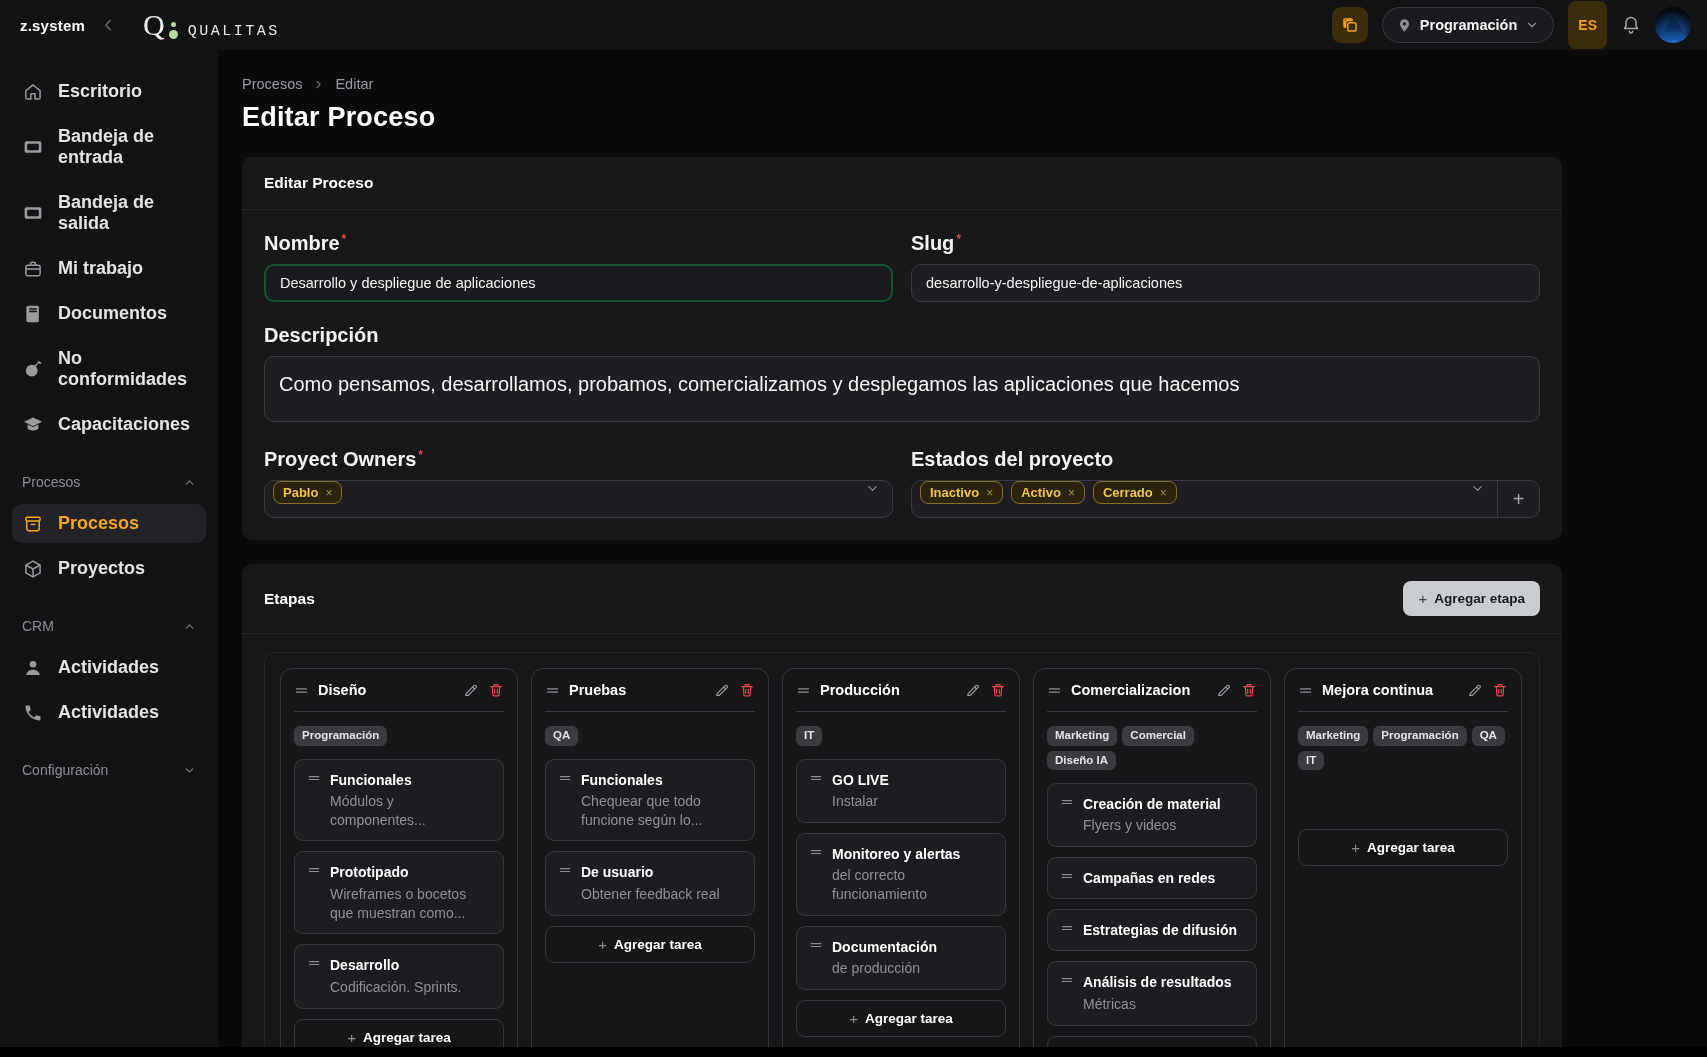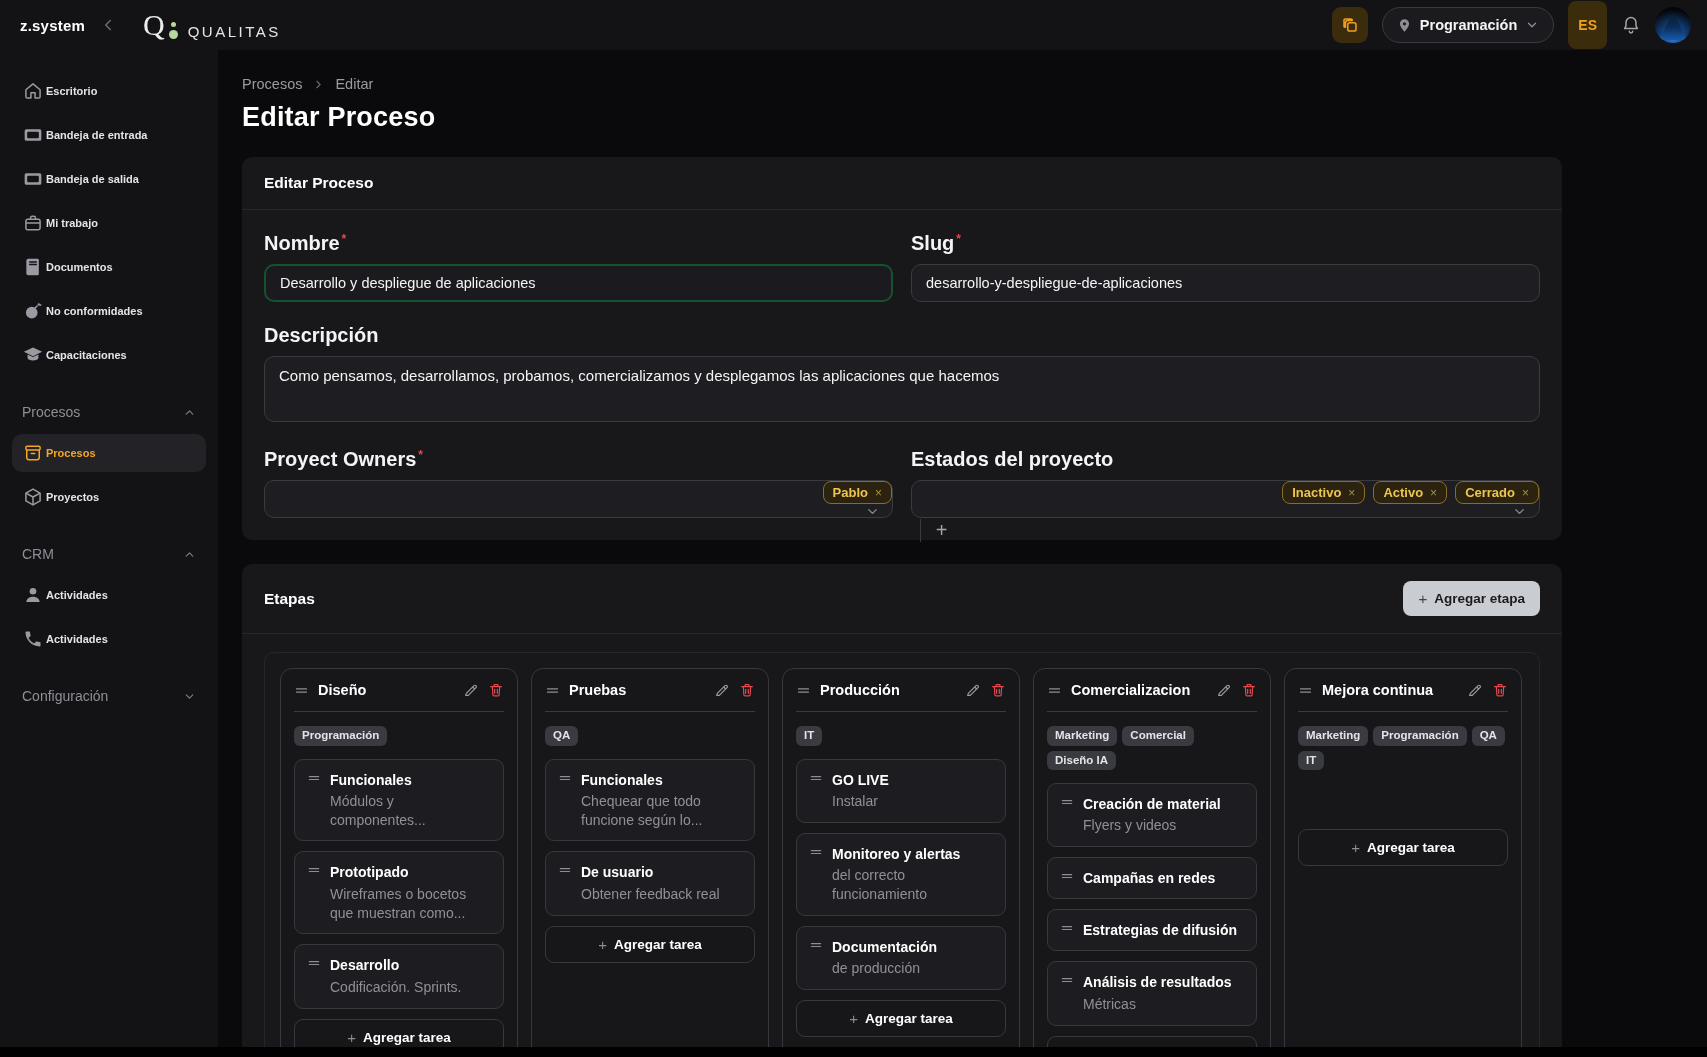--- a/index.html
+++ b/index.html
@@ -8,36 +8,36 @@
   
   .topbar { height:50px; background:#131316; display:flex; align-items:center; padding:0 16px 0 20px; }
   .brand { color:#fff; font-size:15px; font-weight:700; letter-spacing:.2px; }
   .collapse-btn { margin-left:14px; color:#6b6b72; display:flex; align-items:center; cursor:pointer; }
   .logo { display:flex; align-items:center; margin-left:26px; gap:4px; }
   .logo-q { font-family:"Liberation Serif",serif; color:#ececec; font-size:30px; line-height:1; font-weight:400; }
   .logo-dots { display:flex; flex-direction:column; align-items:center; gap:3px; margin-top:10px; }
   .logo-dots i { display:block; border-radius:50%; background:#b8d79b; }
   .logo-dots i.d1 { width:5px; height:5px; }
   .logo-dots i.d2 { width:9px; height:9px; }
-  .logo-name { font-family:Liberation Sans, sans-serif; color:#e6e6e6; font-size:15px; letter-spacing:2.5px; margin-left:6px; margin-top:13px; }
+  .logo-name { font-family:Liberation Mono, monospace; color:#e6e6e6; font-size:15px; letter-spacing:2.5px; margin-left:6px; margin-top:13px; }
   .topbar-right { margin-left:auto; display:flex; align-items:center; gap:14px; }
   .amber-icon-btn { width:36px; height:36px; border-radius:9px; background:#3b2c0c; color:#f0a020; display:flex; align-items:center; justify-content:center; cursor:pointer; }
   .workspace-pill { height:36px; border:1px solid #3a3a40; background:#1b1b1f; border-radius:18px; display:flex; align-items:center; gap:8px; padding:0 14px; cursor:pointer; }
   .workspace-pill .pin { color:#8d8d95; display:flex; }
   .workspace-pill .label { color:#f4f4f5; font-size:14.5px; font-weight:700; }
   .workspace-pill .chev { color:#8d8d95; display:flex; }
   .lang-badge { height:48px; padding:0 10px; border-radius:8px; background:#3b2c0c; color:#f0a020; font-size:14px; font-weight:700; display:flex; align-items:center; cursor:pointer; }
   .bell { color:#a3a3ab; display:flex; cursor:pointer; }
   .avatar { width:36px; height:36px; border-radius:50%; position:relative; overflow:hidden; background:radial-gradient(circle at 50% 85%, #2f7bd9 0%, #123c74 38%, #05060a 78%); cursor:pointer; }
   .avatar .peak { position:absolute; inset:0; clip-path:polygon(50% 16%, 90% 92%, 10% 92%); background:linear-gradient(180deg,#061325 0%,#0b2c56 55%,#1a64bd 100%); }
 
   
   .app { display:flex; height:997px; }
   .sidebar { width:218px; background:#131316; padding:22px 12px 0 12px; flex-shrink:0; }
-  .side-item { display:flex; align-items:center; gap:2px; padding:9px 10px; border-radius:10px; color:#e4e4e7; font-size:11px; font-weight:700; margin-bottom:6px; cursor:pointer; }
+  .side-item { display:flex; align-items:center; gap:14px; padding:9px 10px; border-radius:10px; color:#e4e4e7; font-size:18px; font-weight:700; margin-bottom:6px; cursor:pointer; }
   .side-item .ic { width:22px; display:flex; justify-content:center; color:#9a9aa2; flex-shrink:0; }
   .side-item.active { background:#232327; color:#f5a623; }
   .side-item.active .ic { color:#f5a623; }
   .side-section { display:flex; align-items:center; justify-content:space-between; color:#8e8e96; font-size:14px; font-weight:400; padding:8px 10px; margin-top:22px; margin-bottom:6px; cursor:pointer; }
   .side-section .chev { color:#7a7a82; display:flex; }
 
   .main { flex:1; background:#0a0a0c; padding:26px 0 0 24px; overflow:hidden; }
   .container { width:1320px; }
 
   .breadcrumb { display:flex; align-items:center; gap:10px; font-size:14.5px; color:#9a9aa2; }
@@ -49,24 +49,24 @@
   .card { background:#18181b; border-radius:10px; margin-top:24px; }
   .card-header { padding:17px 22px; border-bottom:1px solid #26262a; display:flex; align-items:center; justify-content:space-between; }
   .card-header .card-title { color:#fff; font-size:15.5px; font-weight:700; }
   .card-body { padding:22px; }
 
   .form-grid { display:grid; grid-template-columns:1fr 1fr; column-gap:18px; row-gap:22px; }
   .field-label { color:#f4f4f5; font-size:20px; font-weight:700; margin-bottom:9px; display:inline-block; }
   .req::after { content:"*"; color:#e5484d; font-size:12px; vertical-align:top; margin-left:2px; }
   .text-input { width:100%; height:38px; background:#1e1e22; border:1px solid #3a3a40; border-radius:10px; color:#f4f4f5; font-size:14.5px; font-family:"Liberation Sans",sans-serif; padding:0 14px; outline:none; }
   .text-input.focused { border:2px solid #14532d; background:#1b1b1f; }
-  .textarea { width:100%; height:66px; background:#1e1e22; border:1px solid #3a3a40; border-radius:10px; color:#f4f4f5; font-size:15px; font-family:"Liberation Sans",sans-serif; padding:10px 14px; resize:none; outline:none; }
+  .textarea { width:100%; height:66px; background:#1e1e22; border:1px solid #3a3a40; border-radius:10px; color:#f4f4f5; font-size:20px; font-family:"Liberation Sans",sans-serif; padding:16px 14px; resize:none; outline:none; }
   .span-2 { grid-column:span 2; }
 
-  .select-box { height:38px; background:#1e1e22; border:1px solid #3a3a40; border-radius:10px; display:flex; align-items:flex-end; padding:0 0 0 8px; cursor:pointer;flex-direction:column; }
+  .select-box { height:38px; background:#1e1e22; border:1px solid #3a3a40; border-radius:10px; display:flex; align-items:flex-start; padding:0 0 0 8px; cursor:pointer; }
   .select-content { flex:1; display:flex; align-items:center; gap:8px; }
   .select-chev { color:#8d8d95; display:flex; padding:0 12px; }
   .select-plus { width:42px; align-self:stretch; border-left:1px solid #3a3a40; display:flex; align-items:center; justify-content:center; color:#a3a3ab; font-size:20px; font-weight:400; cursor:pointer; }
   .tag-amber { display:inline-flex; align-items:center; gap:7px; background:#2b2310; border:1px solid #8a6d24; border-radius:8px; color:#eec54f; font-size:13px; font-weight:700; padding:4px 9px; line-height:1; }
   .tag-amber .x { color:#a8913f; font-weight:400; font-size:12px; cursor:pointer; }
 
   
   .add-stage-btn { display:flex; align-items:center; gap:7px; background:#c9ccd1; color:#1b1b1e; font-size:13.5px; font-weight:700; border:none; border-radius:8px; padding:9px 15px; cursor:pointer; font-family:"Liberation Sans",sans-serif; }
   .add-stage-btn .plus { font-weight:400; color:#3f3f46; font-size:15px; }
   .board-wrap { margin:18px 22px 22px 22px; border:1px solid #26262a; border-radius:10px; padding:15px; }

